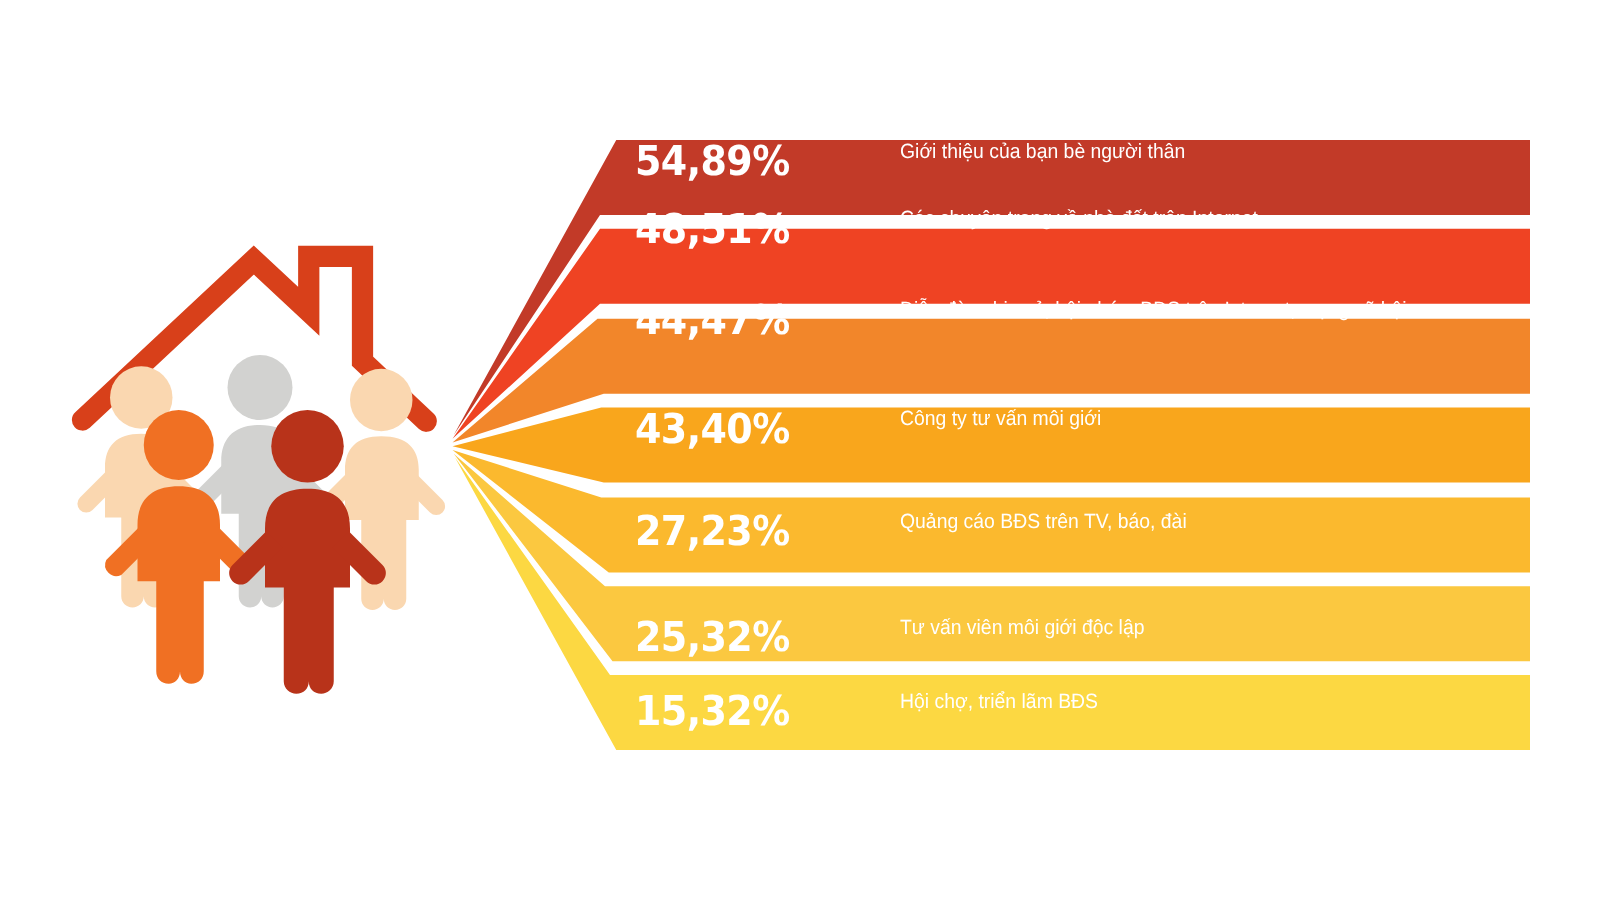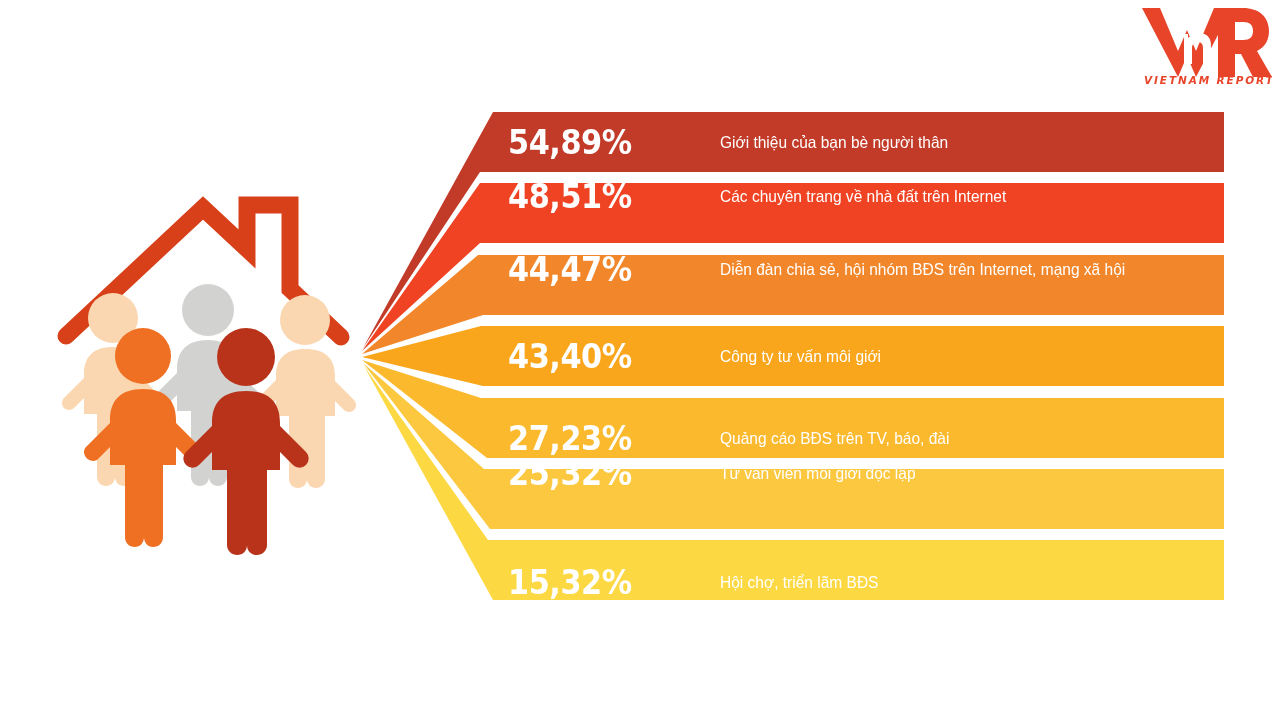--- a/index.html
+++ b/index.html
@@ -40,21 +40,20 @@
   #bars {
     position: absolute;
     left: 0;
     top: 0;
     width: 1280px;
     height: 720px;
   }
   .row-text {
     position: absolute;
     display: flex;
-    align-items: center;
     height: 60px;
     left: 508px;
     width: 716px;
     pointer-events: none;
   }
   .pct {
     color: #ffffff;
     font-family: "DejaVu Sans", sans-serif;
     font-weight: bold;
     font-size: 33px;
@@ -74,34 +73,20 @@
     white-space: nowrap;
     transform: scaleX(0.94);
     transform-origin: left center;
   }
 </style>
 </head>
 <body>
 
 <div id="stage">
 
-  <div id="logo">
-    <svg viewBox="0 0 132 82" width="132" height="82">
-      <g fill="#e8442a">
-
-        <polygon points="2,4 20,4 38,47 47,26 56,47 74,4 92,4 56,73 47,52 38,73"></polygon>
-
-        <path d="M44,30 L44,60 L52,60 L52,44 C52,40 55,38 58,38 C61,38 63,40 63,44 L63,60 L71,60 L71,41 C71,33 66,29 59,29 C55,29 51,31 48,34 L48,30 Z" fill="#ffffff"></path>
-
-        <path d="M78,4 L78,73 L95,73 L95,50 L101,50 L113,73 L132,73 L117,47 C125,43 129,36 129,27 C129,13 119,4 103,4 Z
-                 M95,18 L103,18 C110,18 113,21 113,27 C113,33 110,36 103,36 L95,36 Z"></path>
-      </g>
-      <text x="4" y="80" fill="#e8442a" font-family="DejaVu Sans, sans-serif" font-size="10.5" font-weight="bold" font-style="italic" letter-spacing="1.9">VIETNAM REPORT</text>
-    </svg>
-  </div>
 
   <svg class="layer" viewBox="0 0 1280 720">
 
     <g>
       <path d="M66,336 L203,208 L247,249 L247,205 L290,205 L290,289 L341,337" fill="none" stroke="#d8401a" stroke-width="17" stroke-linecap="round" stroke-linejoin="miter"></path>
     </g>
 
     <g fill="#fad7b0">
       <circle cx="113" cy="318" r="25"></circle>
       <path d="M113,347 c-20,0 -29,10 -29,27 l0,40 l13,0 l0,63 c0,5 4,9 9,9 c5,0 9,-4 9,-9 l0,-40 l0,40
@@ -174,21 +159,21 @@
       <span class="lbl">Diễn đàn chia sẻ, hội nhóm BĐS trên Internet, mạng xã hội</span>
     </div>
     <div class="row-text" style="top:326px">
       <span class="pct">43,40%</span>
       <span class="lbl">Công ty tư vấn môi giới</span>
     </div>
     <div class="row-text" style="top:408px">
       <span class="pct">27,23%</span>
       <span class="lbl">Quảng cáo BĐS trên TV, báo, đài</span>
     </div>
-    <div class="row-text" style="top:443px">
+    <div class="row-text" style="top:493px">
       <span class="pct">25,32%</span>
       <span class="lbl">Tư vấn viên môi giới độc lập</span>
     </div>
     <div class="row-text" style="top:552px">
       <span class="pct">15,32%</span>
       <span class="lbl">Hội chợ, triển lãm BĐS</span>
     </div>
   </div>
 
 </div>

